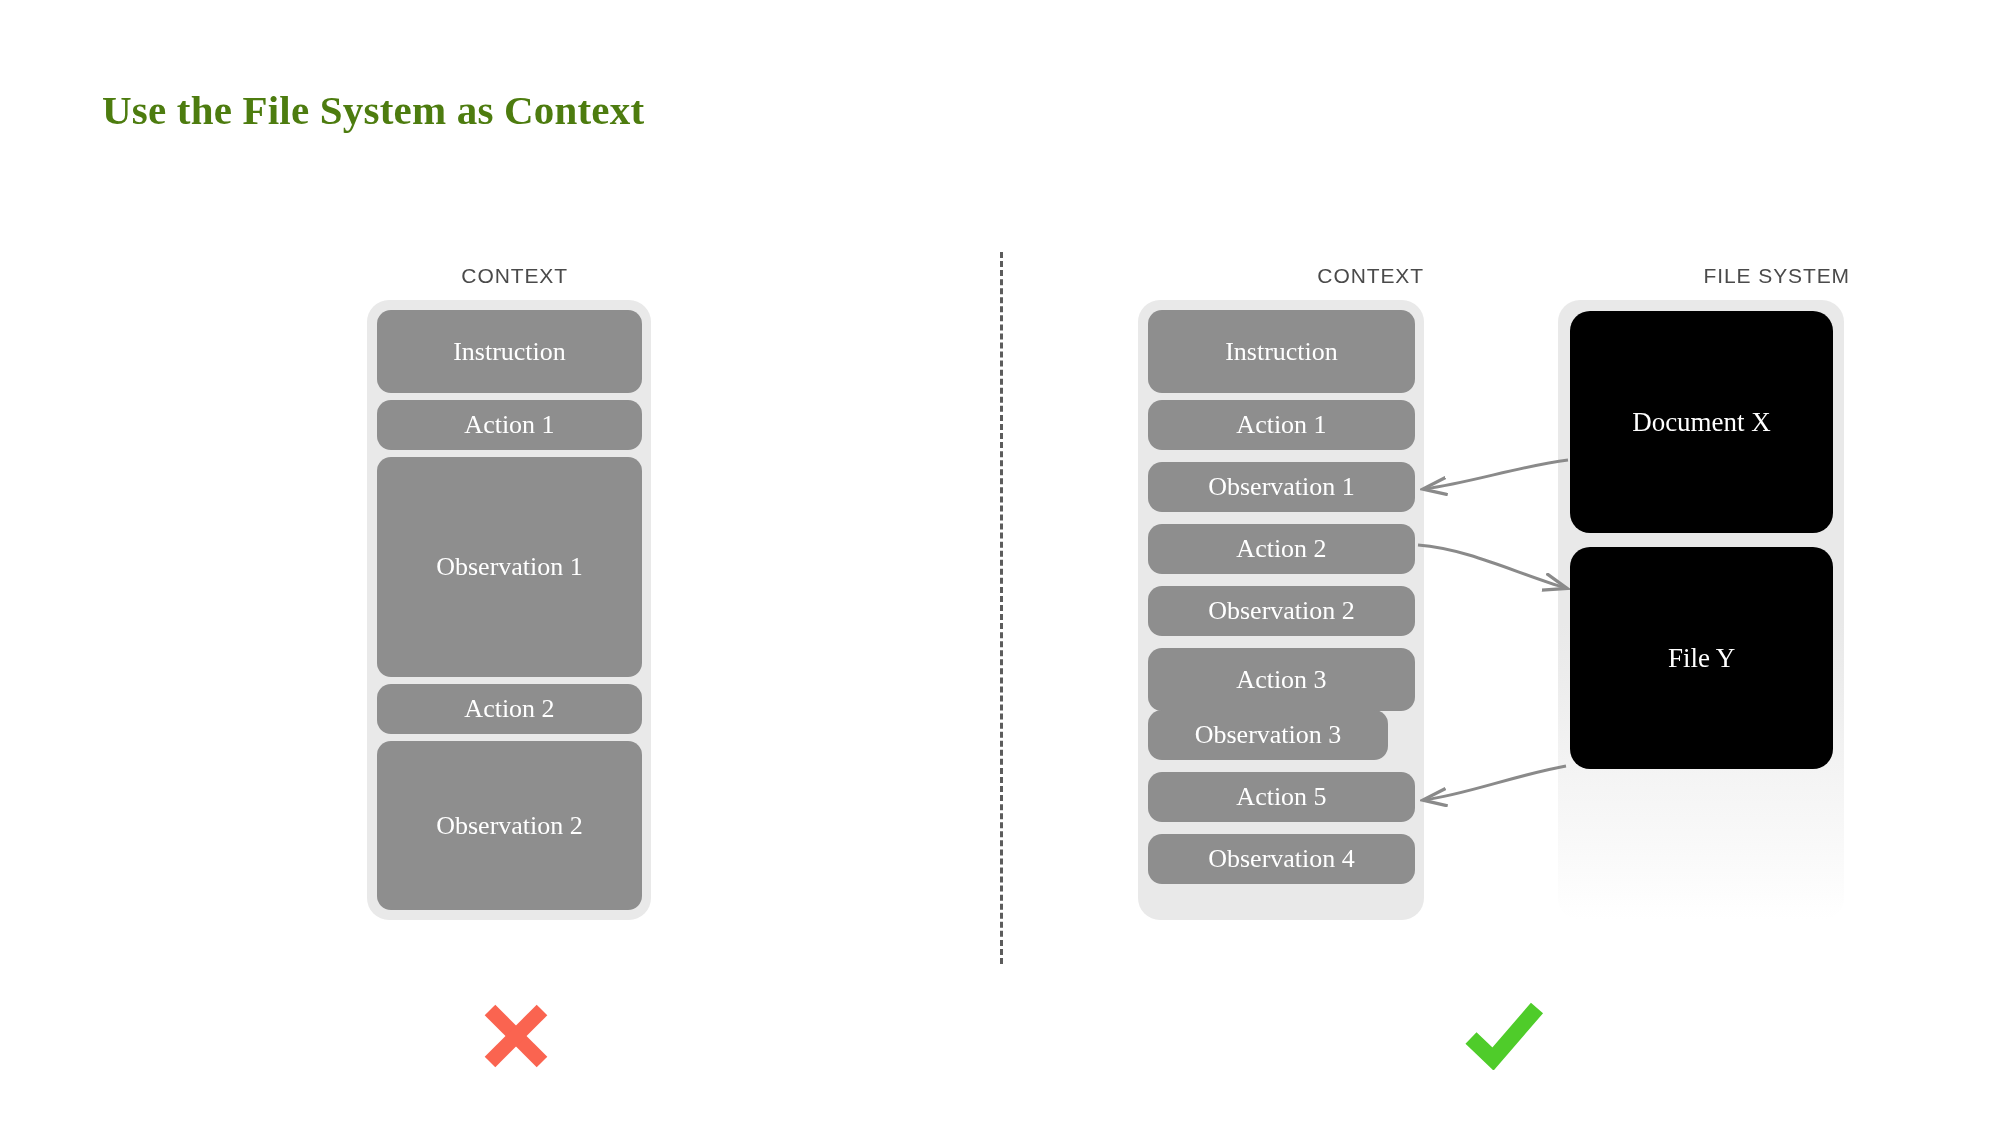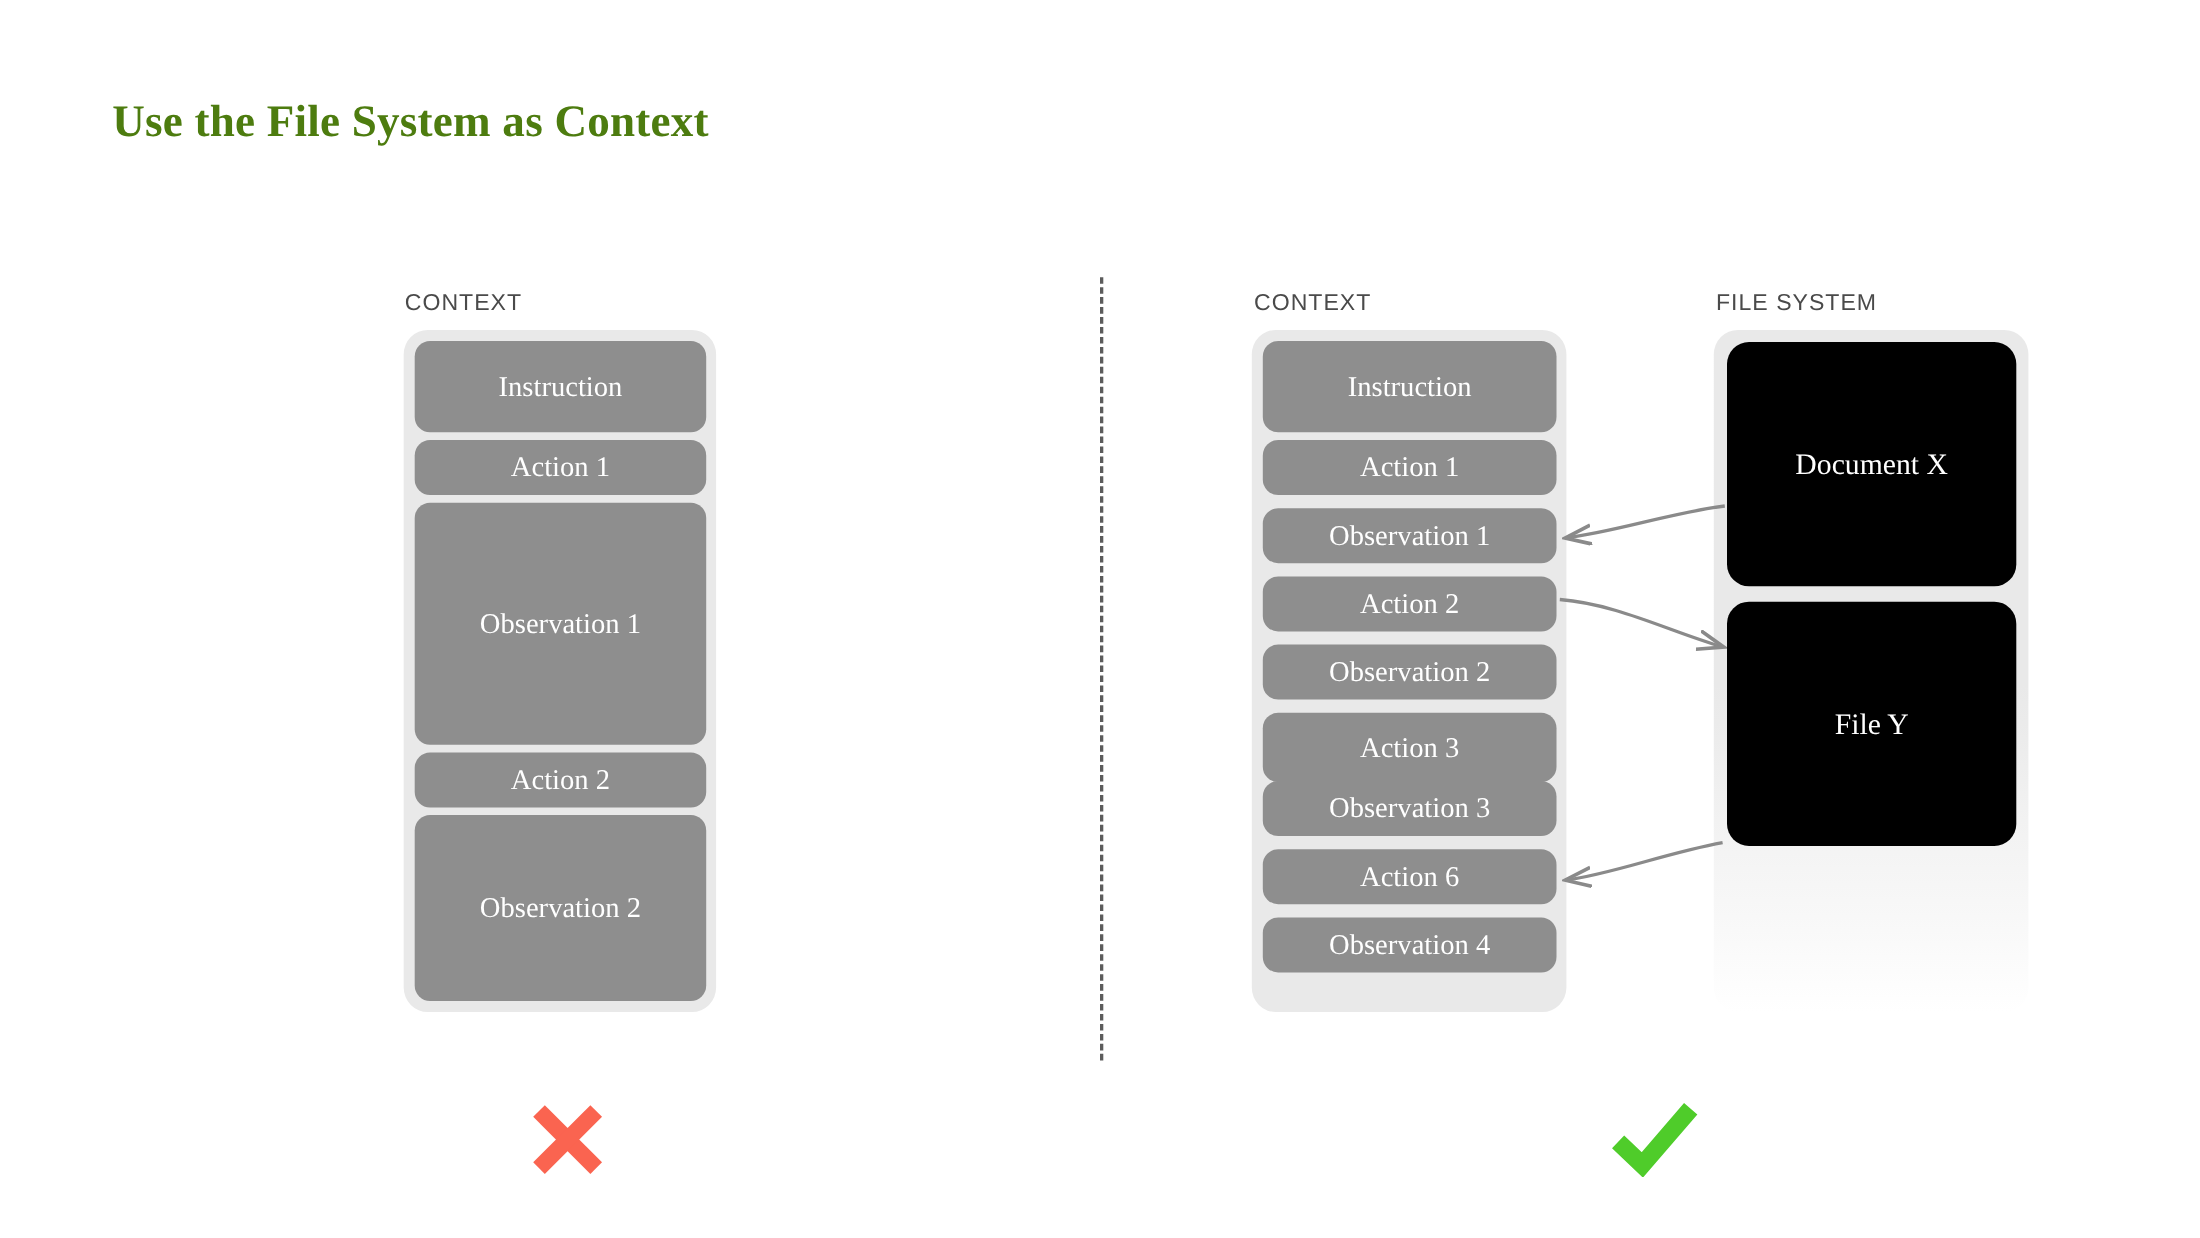--- a/index.html
+++ b/index.html
@@ -39,21 +39,21 @@
     border-left: 3px dashed #5c5c5c;
   }
 
   
   .col-header {
     position: absolute;
     font-family: "Liberation Sans", sans-serif;
     font-size: 21px;
     letter-spacing: 0.9px;
     color: #4a4a4a;
-    text-align: left;
+    text-align: right;
     white-space: nowrap;
   }
 
   
   .container-box {
     position: absolute;
     background: #e9e9e9;
     border-radius: 22px;
     box-sizing: border-box;
   }
@@ -153,26 +153,26 @@
 </div>
 
 <div class="blk gray" style="left:1148px; top:586px; width:267px; height:50px;">
   <span>Observation 2</span>
 </div>
 
 <div class="blk gray" style="left:1148px; top:648px; width:267px; height:63px;">
   <span>Action 3</span>
 </div>
 
-<div class="blk gray" style="left:1148px; top:710px; width:267px; height:50px;">
+<div class="blk gray" style="left:1148px; top:710px; width:240px; height:50px;">
   <span>Observation 3</span>
 </div>
 
 <div class="blk gray" style="left:1148px; top:772px; width:267px; height:50px;">
-  <span>Action 6</span>
+  <span>Action 5</span>
 </div>
 
 <div class="blk gray" style="left:1148px; top:834px; width:267px; height:50px;">
   <span>Observation 4</span>
 </div>
 
 <div class="col-header" style="left:1560px; top:264px; width:290px;">FILE SYSTEM</div>
 
 <div class="container-box fade" style="left:1558px; top:300px; width:286px; height:620px;"></div>
 

